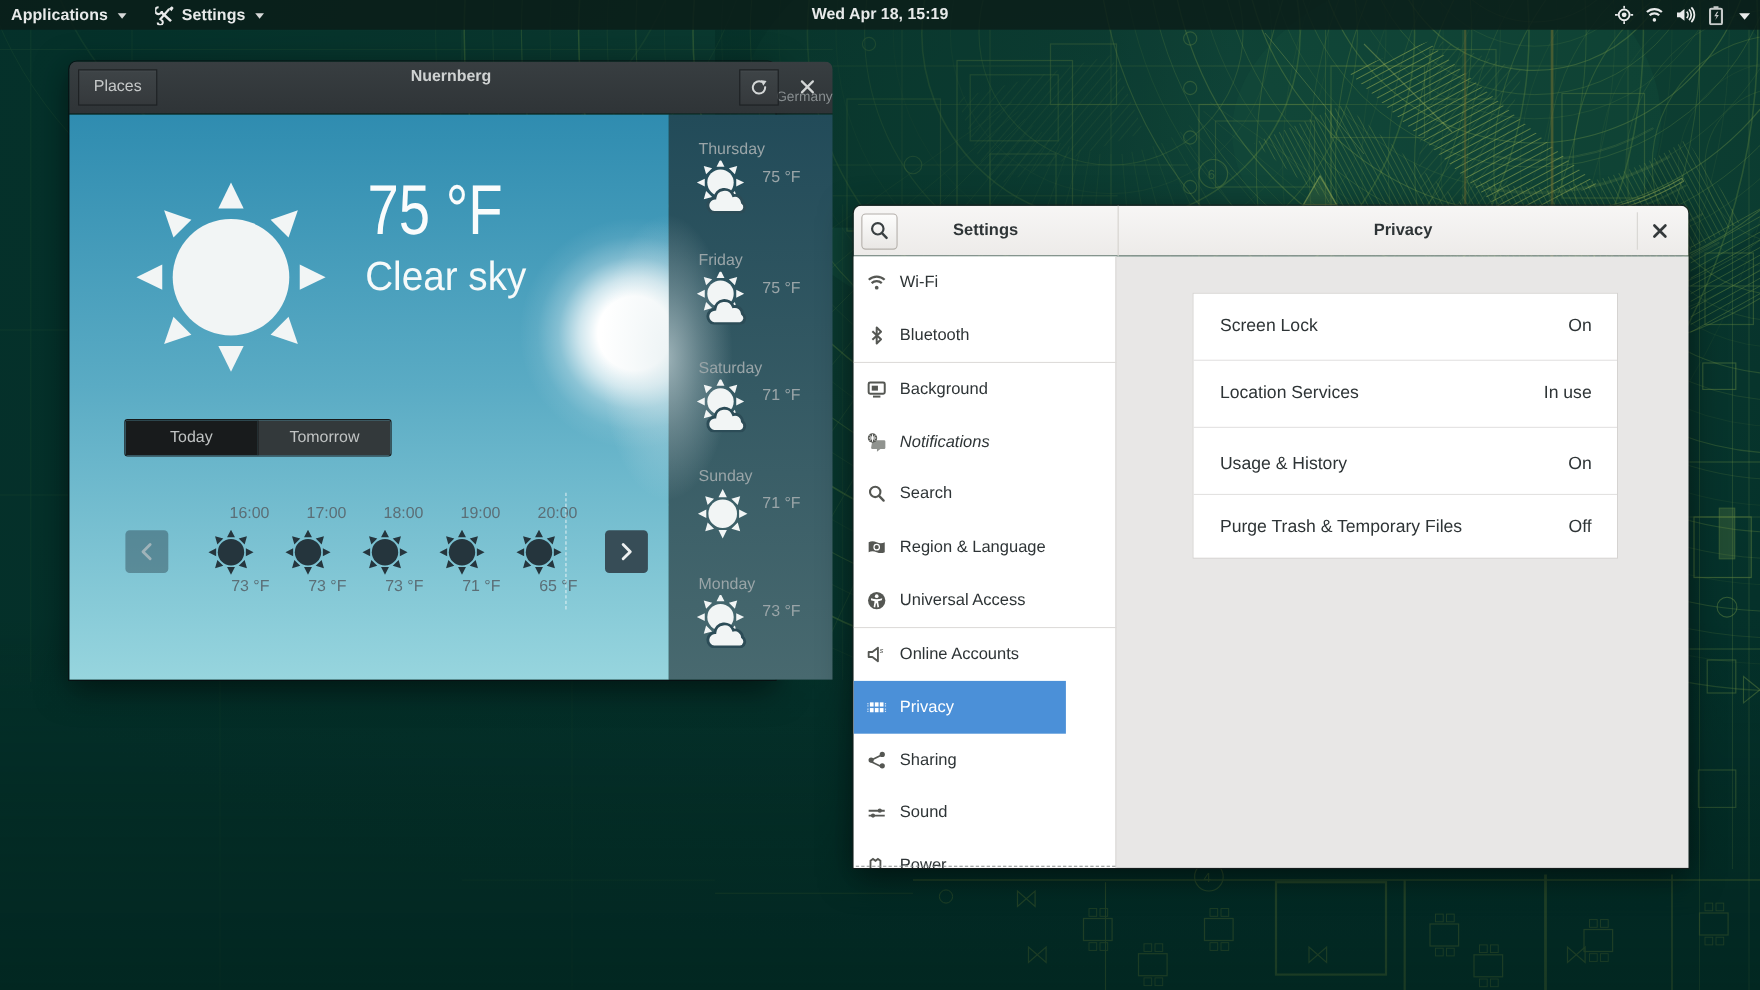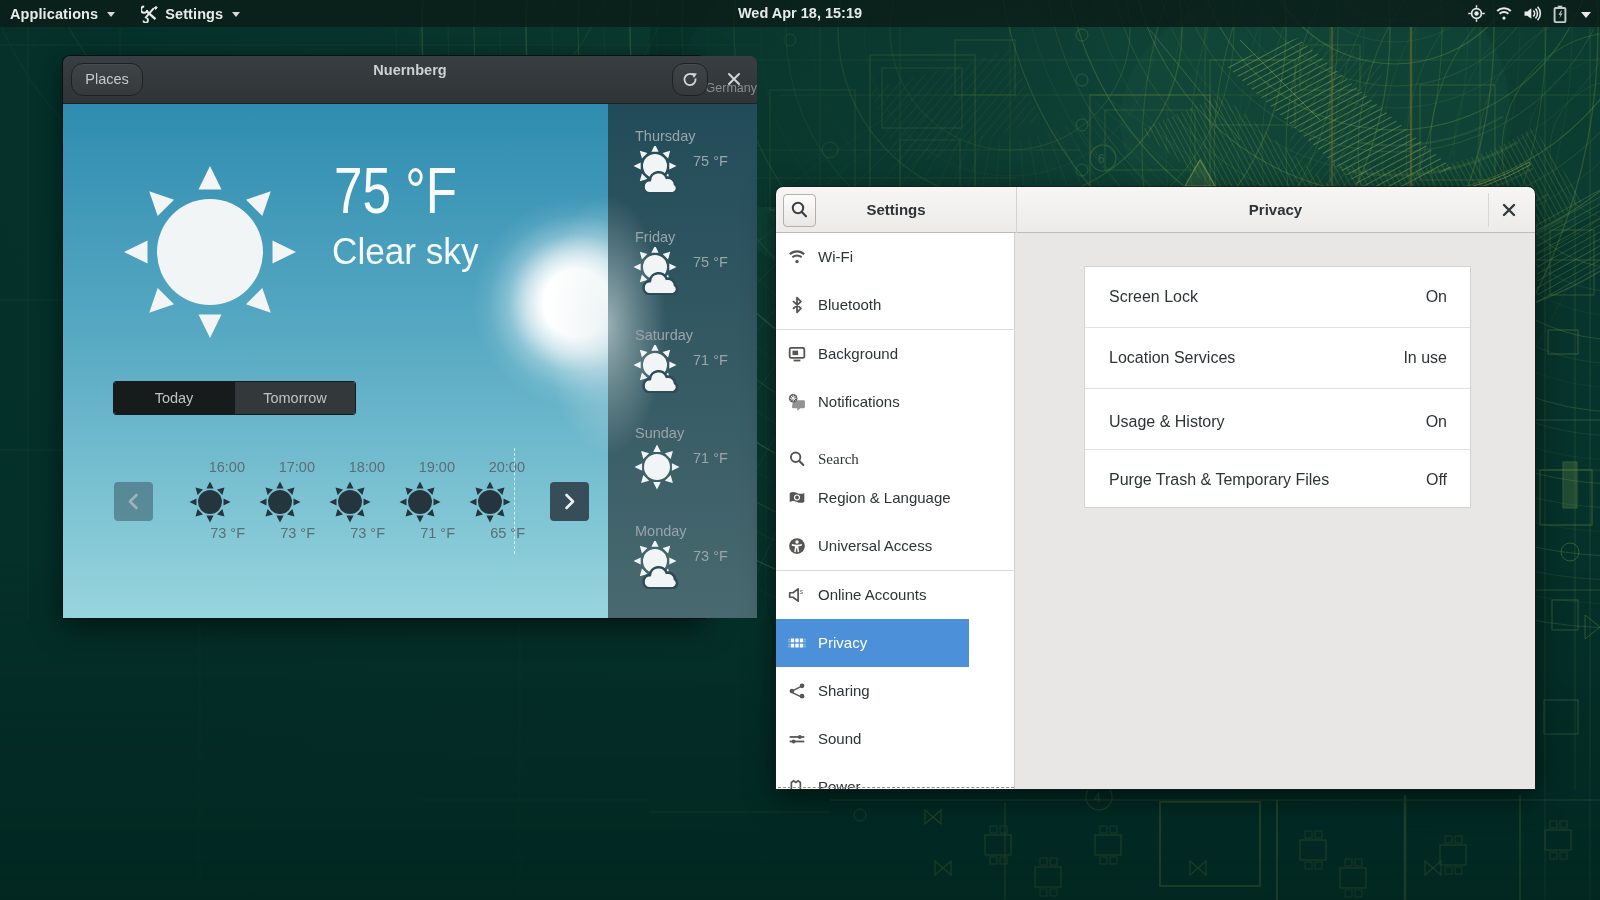--- a/index.html
+++ b/index.html
@@ -13,21 +13,21 @@
 #topbar .name { font-size:14.5px; font-weight:bold; letter-spacing:0.1px; }
 .caret { display:inline-block; width:0; height:0; border-left:4.5px solid transparent; border-right:4.5px solid transparent; border-top:5px solid #d7d9d9; margin-left:3px; margin-top:2px; }
 #clock { position:absolute; left:0; top:0; width:1600px; height:27px; text-align:center; font-size:14.5px; font-weight:bold; line-height:26px; }
 #sysicons { position:absolute; right:9px; top:0; height:27px; display:flex; align-items:center; gap:10px; }
 
 
 #weather { position:absolute; left:63px; top:56px; width:642px; height:562px; border-radius:7px 7px 0 0; box-shadow:0 0 0 1px rgba(8,14,16,0.85), 0 8px 30px rgba(0,0,0,0.55); }
 #wx-head { position:absolute; left:0; top:0; width:694px; height:48px; background:linear-gradient(#383e41,#2f3437); border-radius:7px 7px 0 0; border-bottom:1px solid #1d2021; }
 #wx-head .title { position:absolute; left:0; top:6px; width:100%; text-align:center; font-size:14.5px; font-weight:bold; color:#cfd2d2; }
 #wx-head .subtitle { position:absolute; left:0; top:25px; width:100%; text-align:right; font-size:12.5px; color:#888e90; }
-.wx-btn { position:absolute; border:1px solid #1d2123; border-radius:12px; background:linear-gradient(#3e4447,#35393c); color:#c6c9c9; box-shadow:inset 0 1px 0 rgba(255,255,255,0.04); }
+.wx-btn { position:absolute; border:1px solid #1d2123; border-radius:0; background:linear-gradient(#3e4447,#35393c); color:#c6c9c9; box-shadow:inset 0 1px 0 rgba(255,255,255,0.04); }
 #places-btn { left:8px; top:7px; width:72px; height:33px; font-size:14.5px; text-align:center; line-height:31px; }
 #refresh-btn { left:609px; top:7px; width:36px; height:33px; }
 #wx-close { position:absolute; right:12px; top:12px; width:22px; height:22px; }
 
 #wx-body { position:absolute; left:0; top:48px; width:694px; height:514px; overflow:hidden; }
 #wx-main { position:absolute; left:0; top:0; width:545px; height:514px; background:linear-gradient(#2f8cb0,#5aabc4 48%,#97d5de); }
 #sunglow  { position:absolute; left:409px; top:94px; width:210px; height:210px; border-radius:50%;
   background:radial-gradient(circle closest-side, rgba(255,255,255,1) 0 32%, rgba(255,255,255,0.72) 48%, rgba(255,255,255,0.3) 66%, rgba(255,255,255,0.08) 84%, rgba(255,255,255,0) 100%); }
 #wx-sidebar { position:absolute; left:545px; top:0; width:149px; height:514px; background:linear-gradient(#224b59,#48696f); }
 #sideglow { position:absolute; left:-62px; top:91px; width:120px; height:260px; border-radius:50%;
@@ -595,29 +595,29 @@
           </div>
       <div class="ssep" style="top:96px;"></div>
       <div class="srow" style="top:97px;padding-left:12px;">
             <div class="lbl">Background</div>
             <svg class="ico" viewBox="0 0 16 16">
               <rect x="1.5" y="2.5" width="13" height="9" rx="1.2" fill="none" stroke="#555753" stroke-width="1.6"></rect>
               <rect x="4" y="5" width="5" height="4" fill="#555753"></rect>
               <rect x="5" y="13" width="6" height="1.6" fill="#555753"></rect>
             </svg>
           </div>
-      <div class="srow" style="top:145px;">
+      <div class="srow" style="top:145px;font-style:italic;">
             <div class="lbl">Notifications</div>
             <svg class="ico" viewBox="0 0 16 16">
               <path d="M4.5 6.5 h9.5 a1 1 0 0 1 1 1 v5 a1 1 0 0 1 -1 1 h-3 l-2.8 2.2 v-2.2 h-3.7 a1 1 0 0 1 -1 -1 z" fill="#90938f"></path>
               <circle cx="4.6" cy="4.6" r="3.8" fill="#555753"></circle>
               <path d="M4.6 1.6 v6 M1.6 4.6 h6 M2.5 2.5 l4.2 4.2 M6.7 2.5 L2.5 6.7" stroke="#fff" stroke-width="0.8"></path>
             </svg>
           </div>
-      <div class="srow" style="top:202px;font-family:Liberation Serif, serif;">
+      <div class="srow" style="top:192px;">
             <div class="lbl">Search</div>
             <svg class="ico" viewBox="0 0 16 16">
               <circle cx="6.8" cy="6.4" r="4.2" fill="none" stroke="#555753" stroke-width="1.7"></circle>
               <path d="M9.9 9.6 L13.6 13.4" stroke="#555753" stroke-width="1.9" stroke-linecap="round"></path>
             </svg>
           </div>
       <div class="srow" style="top:241px;">
             <div class="lbl">Region &amp; Language</div>
             <svg class="ico" viewBox="0 0 16 16">
               <path d="M1.5 3.5 q3-1.6 6.5 0 q3.5 1.6 6.5 0 v8 q-3 1.6-6.5 0 q-3.5-1.6-6.5 0 z" fill="#555753"></path>

